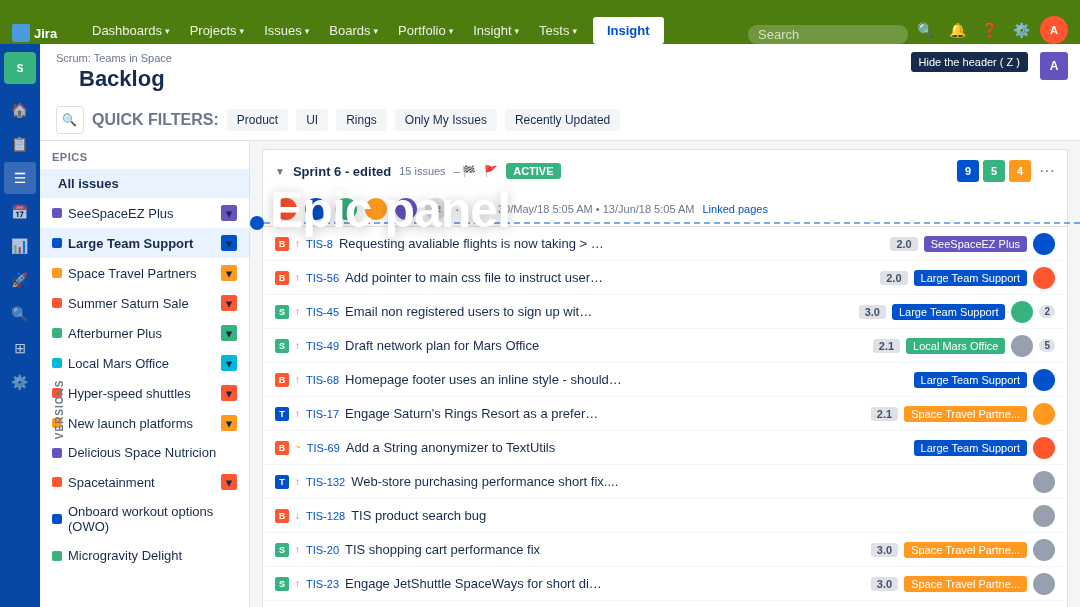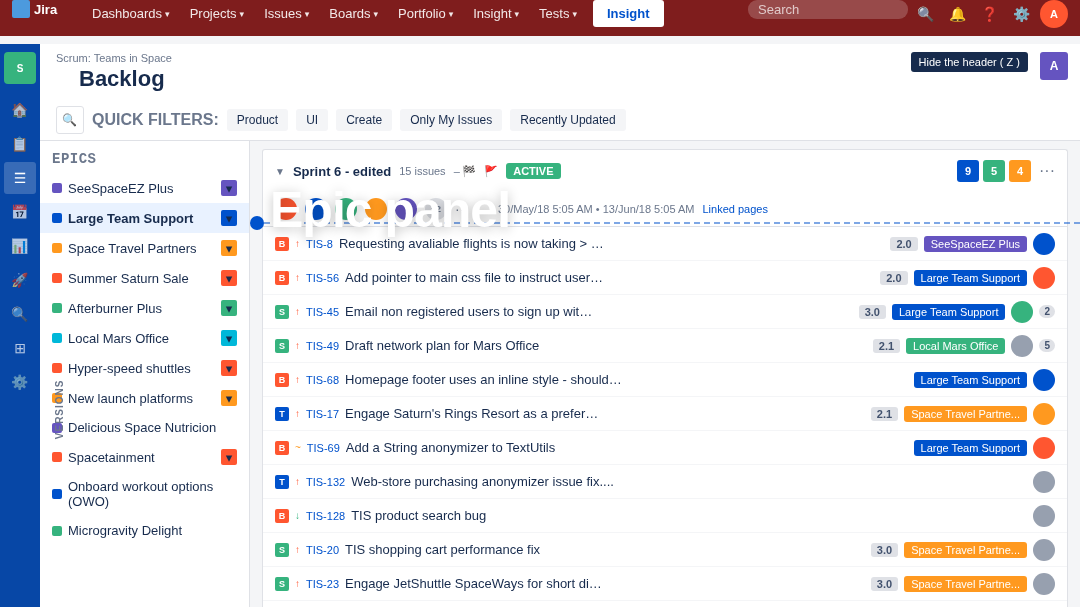--- a/index.html
+++ b/index.html
@@ -1,23 +1,23 @@
 <!DOCTYPE html>
 <html><head>
   <meta charset="utf-8">
   <style>
     * { box-sizing: border-box; margin: 0; padding: 0; }
     body { font-family: -apple-system, BlinkMacSystemFont, 'Segoe UI', sans-serif; font-size: 12px; background: #f4f5f7; overflow: hidden; }
 
     
     .top-nav {
-      background: #7f1d1d;
-      height: 36px;
-      display: flex;
-      align-items: flex-start;
+      background: #4d7c0f;
+      height: 44px;
+      display: flex;
+      align-items: flex-end;
       padding: 0 12px;
       gap: 4px;
       color: white;
     }
     .nav-logo { display: flex; align-items: center; gap: 6px; margin-right: 8px; }
     .nav-logo svg { width: 60px; height: 20px; }
     .nav-item {
       padding: 6px 8px;
       font-size: 13px;
       color: rgba(255,255,255,0.9);
@@ -183,26 +183,25 @@
       width: 210px;
       background: white;
       border-right: 1px solid #dfe1e6;
       display: flex;
       flex-direction: column;
       overflow: hidden;
       position: relative;
     }
     .epic-header {
       padding: 10px 12px 6px;
-      font-size: 14px;
+      font-size: 11px;
       font-weight: 700;
       color: #6b778c;
       text-transform: uppercase;
       letter-spacing: 0.5px;
-      font-family: Liberation Mono, monospace;
     }
     .epic-item {
       padding: 7px 12px;
       font-size: 13px;
       color: #172b4d;
       cursor: pointer;
       display: flex;
       align-items: center;
       justify-content: space-between;
     }
@@ -452,32 +451,35 @@
   <div class="content-area">
 
     <div class="page-header">
       <div class="breadcrumb">Scrum: Teams in Space</div>
       <div class="page-title">Backlog</div>
       <div class="filter-bar">
         <div class="filter-search">🔍</div>
         <span class="quick-filters-label">QUICK FILTERS:</span>
         <button class="filter-chip">Product</button>
         <button class="filter-chip">UI</button>
-        <button class="filter-chip">Create</button>
+        <button class="filter-chip">Rings</button>
         <button class="filter-chip">Only My Issues</button>
         <button class="filter-chip">Recently Updated</button>
       </div>
     </div>
 
     <div class="body-layout">
 
       <div class="epic-panel" style="position:relative;">
         <div style="position:absolute; left:-10px; top:50%; transform:rotate(-90deg) translateX(-50%); font-size:10px; font-weight:700; color:#6b778c; letter-spacing:1px; white-space:nowrap; z-index:5; pointer-events:none;">VERSIONS</div>
         <div class="epic-header">EPICS</div>
 
+        <div class="epic-item selected">
+          <span class="epic-label">All issues</span>
+        </div>
         <div class="epic-item">
           <div class="epic-dot" style="background:#6554c0;"></div>
           <span class="epic-label">SeeSpaceEZ Plus</span>
           <div class="epic-color-btn" style="background:#6554c0; border-radius:2px;">▾</div>
         </div>
         <div class="epic-item" style="background:#e9f2ff;">
           <div class="epic-dot" style="background:#0052cc;"></div>
           <span class="epic-label" style="font-weight:600;">Large Team Support</span>
           <div class="epic-color-btn" style="background:#0052cc; border-radius:2px;">▾</div>
         </div>
@@ -645,21 +647,21 @@
                 <span class="issue-summary">Add a String anonymizer to TextUtils</span>
                 <div class="issue-spacer"></div>
                 <span class="epic-tag epic-largeteam">Large Team Support</span>
                 <div class="issue-avatar av-red"></div>
               </div>
 
               <div class="issue-row">
                 <div class="issue-type type-task">T</div>
                 <span class="priority-icon priority-high">↑</span>
                 <span class="issue-key">TIS-132</span>
-                <span class="issue-summary">Web-store purchasing anonymizer issue fix....</span>
+                <span class="issue-summary">Web-store purchasing performance short fix....</span>
                 <div class="issue-spacer"></div>
                 <div class="issue-avatar av-gray"></div>
               </div>
 
               <div class="issue-row">
                 <div class="issue-type type-bug">B</div>
                 <span class="priority-icon priority-low">↓</span>
                 <span class="issue-key">TIS-128</span>
                 <span class="issue-summary">TIS product search bug</span>
                 <div class="issue-spacer"></div>

